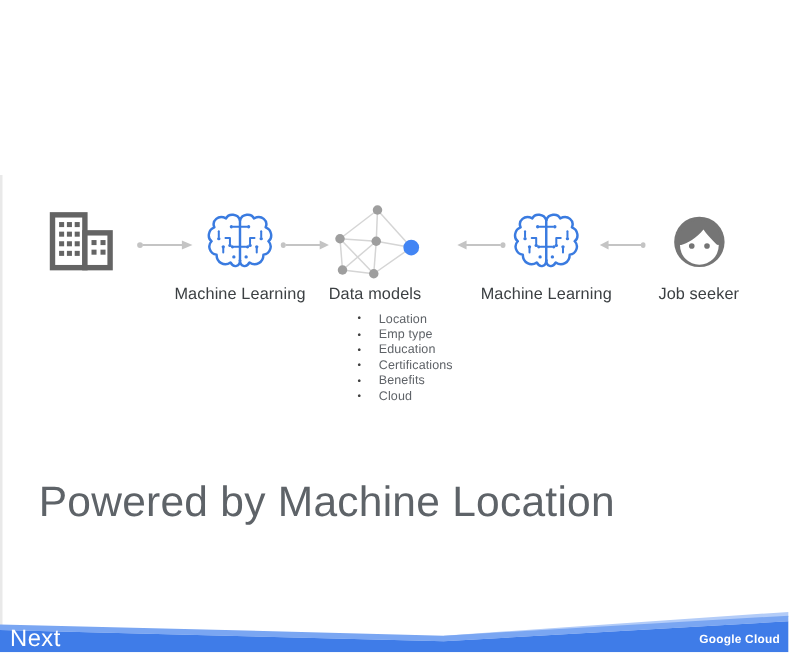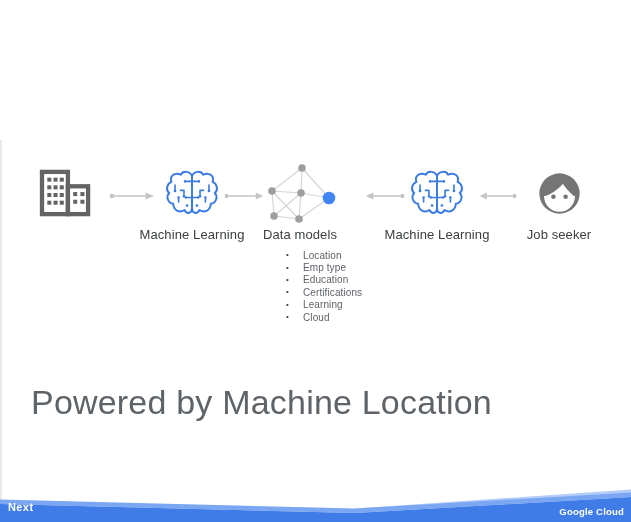--- a/index.html
+++ b/index.html
@@ -11,21 +11,21 @@
   .col{position:absolute;top:162px;width:120px;text-align:center;}
   .icon-area{height:62px;display:flex;align-items:center;justify-content:center;overflow:visible;}
   .node-label{margin-top:3px;font-size:13px;color:#3c4043;letter-spacing:.1px;}
   .arrow{position:absolute;top:191px;height:10px;}
   .attr-list{position:absolute;left:286px;top:249px;width:110px;}
   .attr-item{display:flex;align-items:center;height:12.4px;}
   .bullet{width:17px;font-size:8px;color:#404040;line-height:1;}
   .attr-label{font-size:10px;color:#5f6368;letter-spacing:.1px;text-align:center;}
   .slide-title{position:absolute;left:31px;top:383px;font-size:34px;color:#5e6368;letter-spacing:.2px;}
   .footer-svg{position:absolute;left:0;top:487px;}
-  .next-logo{position:absolute;left:8px;top:501px;font-size:11px;font-weight:700;color:#ffffff;letter-spacing:.4px;}
+  .next-logo{position:absolute;left:8px;top:501px;font-size:19px;font-weight:400;color:#ffffff;letter-spacing:.4px;}
   .gcloud-logo{position:absolute;right:7px;top:506px;font-size:9.5px;font-weight:700;color:#ffffff;letter-spacing:.2px;}
   svg{display:block;}
 </style>
 </head>
 <body>
 
 <div class="slide">
 
   <div class="edge-line"></div>
 
@@ -139,21 +139,21 @@
     <div class="attr-item">
       <span class="bullet">•</span>
       <span class="attr-label">Education</span>
     </div>
     <div class="attr-item">
       <span class="bullet">•</span>
       <span class="attr-label">Certifications</span>
     </div>
     <div class="attr-item">
       <span class="bullet">•</span>
-      <span class="attr-label">Learning</span>
+      <span class="attr-label">Benefits</span>
     </div>
     <div class="attr-item">
       <span class="bullet">•</span>
       <span class="attr-label">Cloud</span>
     </div>
   </div>
 
   <div class="arrow" style="left:365px">
     <svg width="40" height="10" viewBox="0 0 46 10" preserveAspectRatio="none">
       <polygon points="9.5,1.4 1,5 9.5,8.6" fill="#c4c4c4"></polygon>

